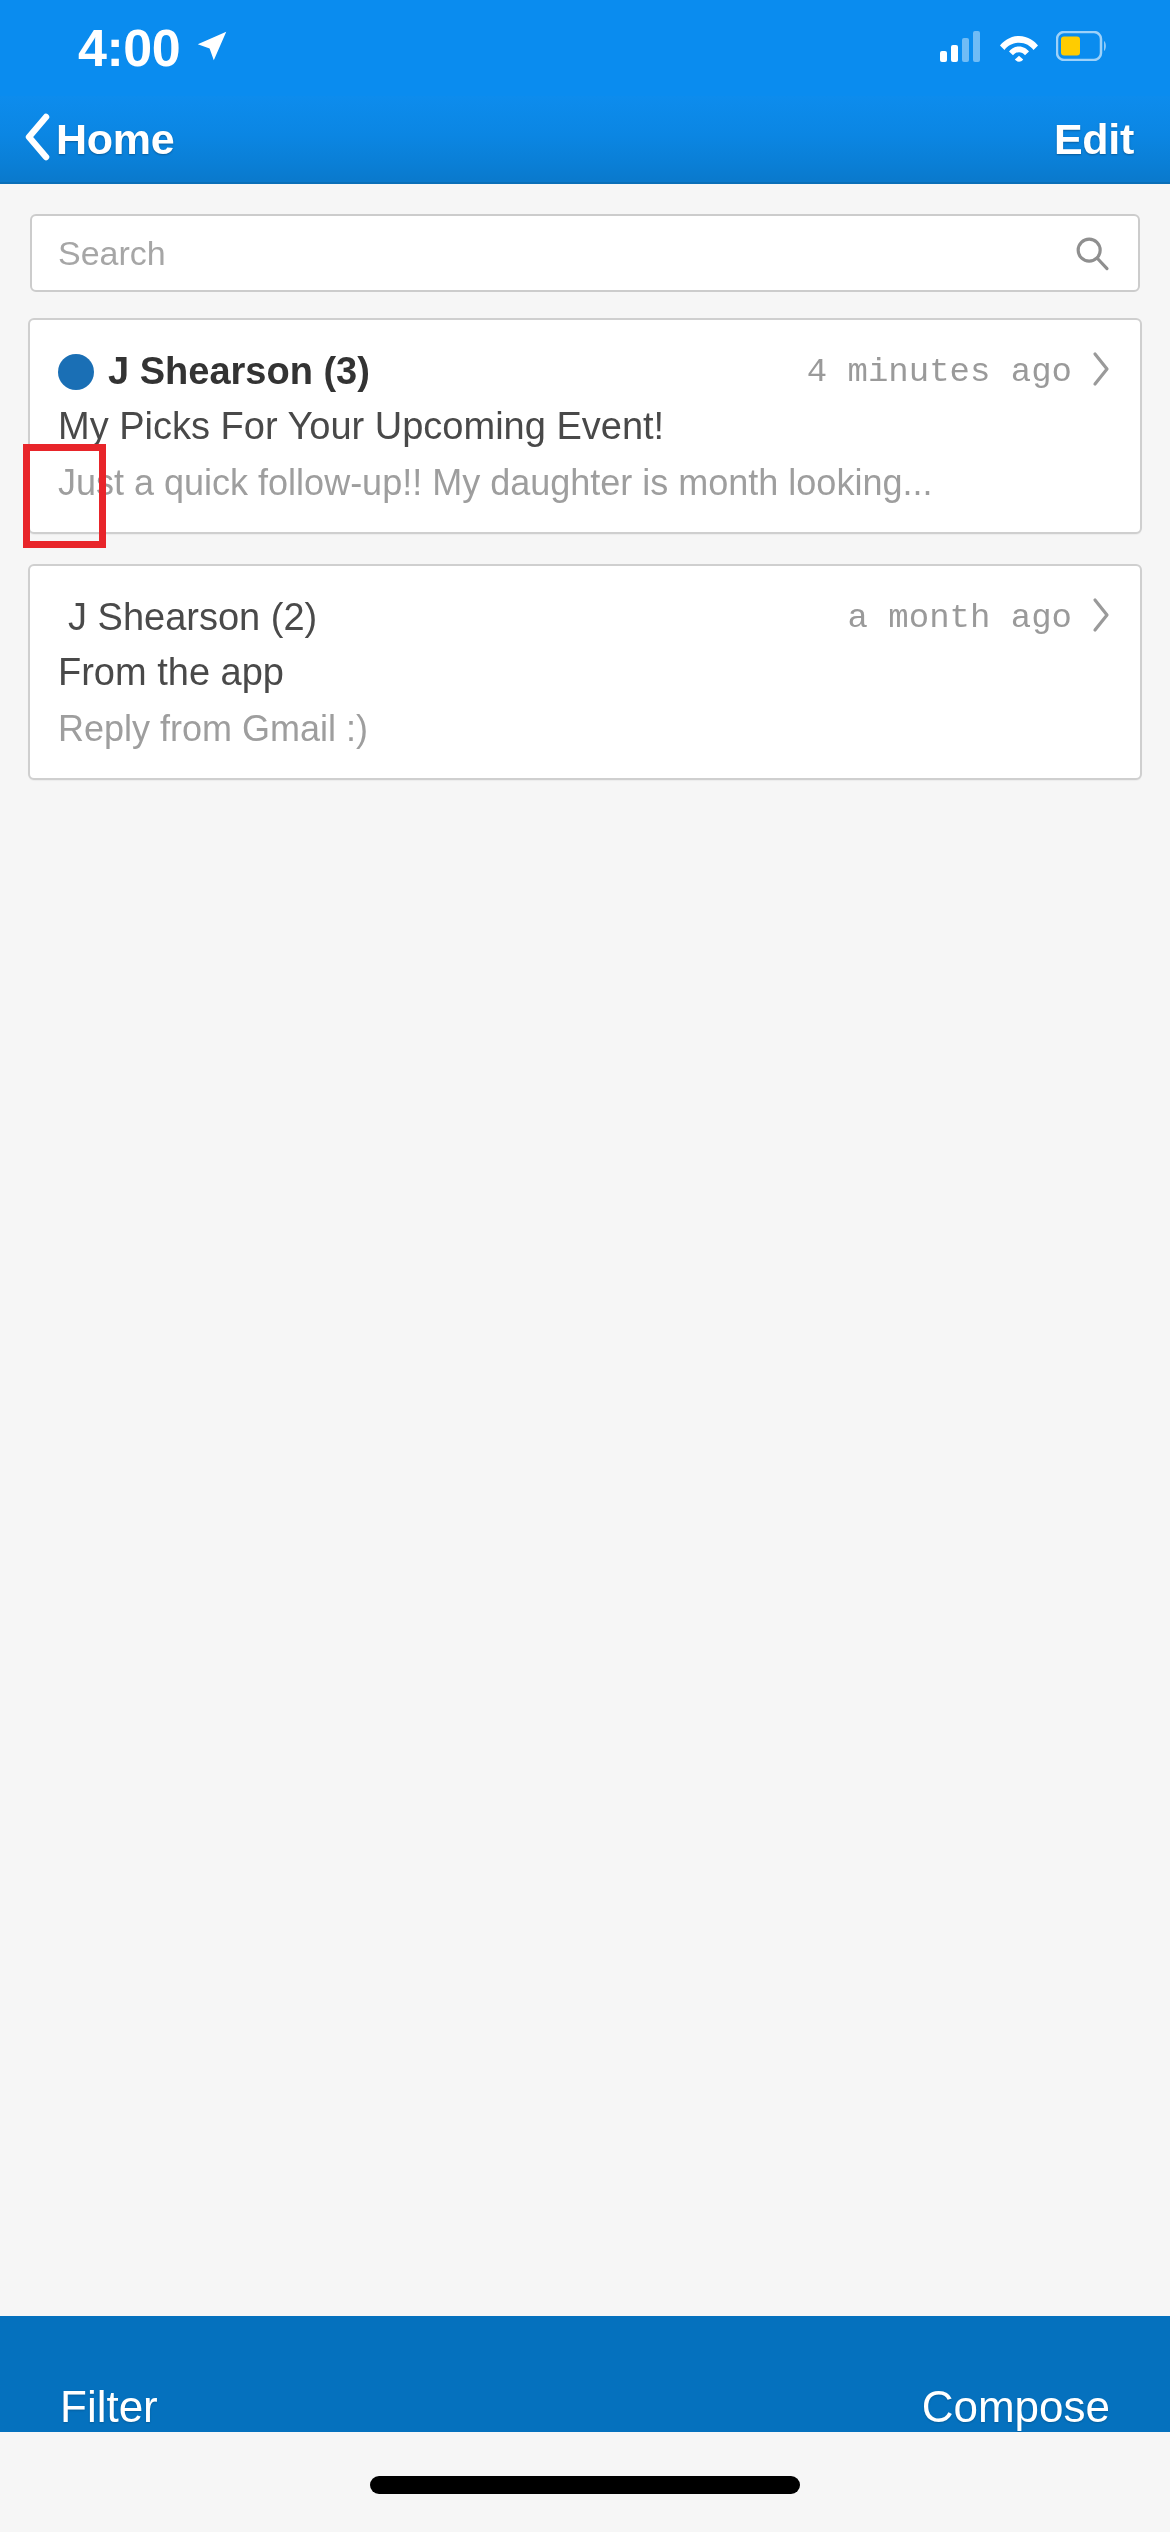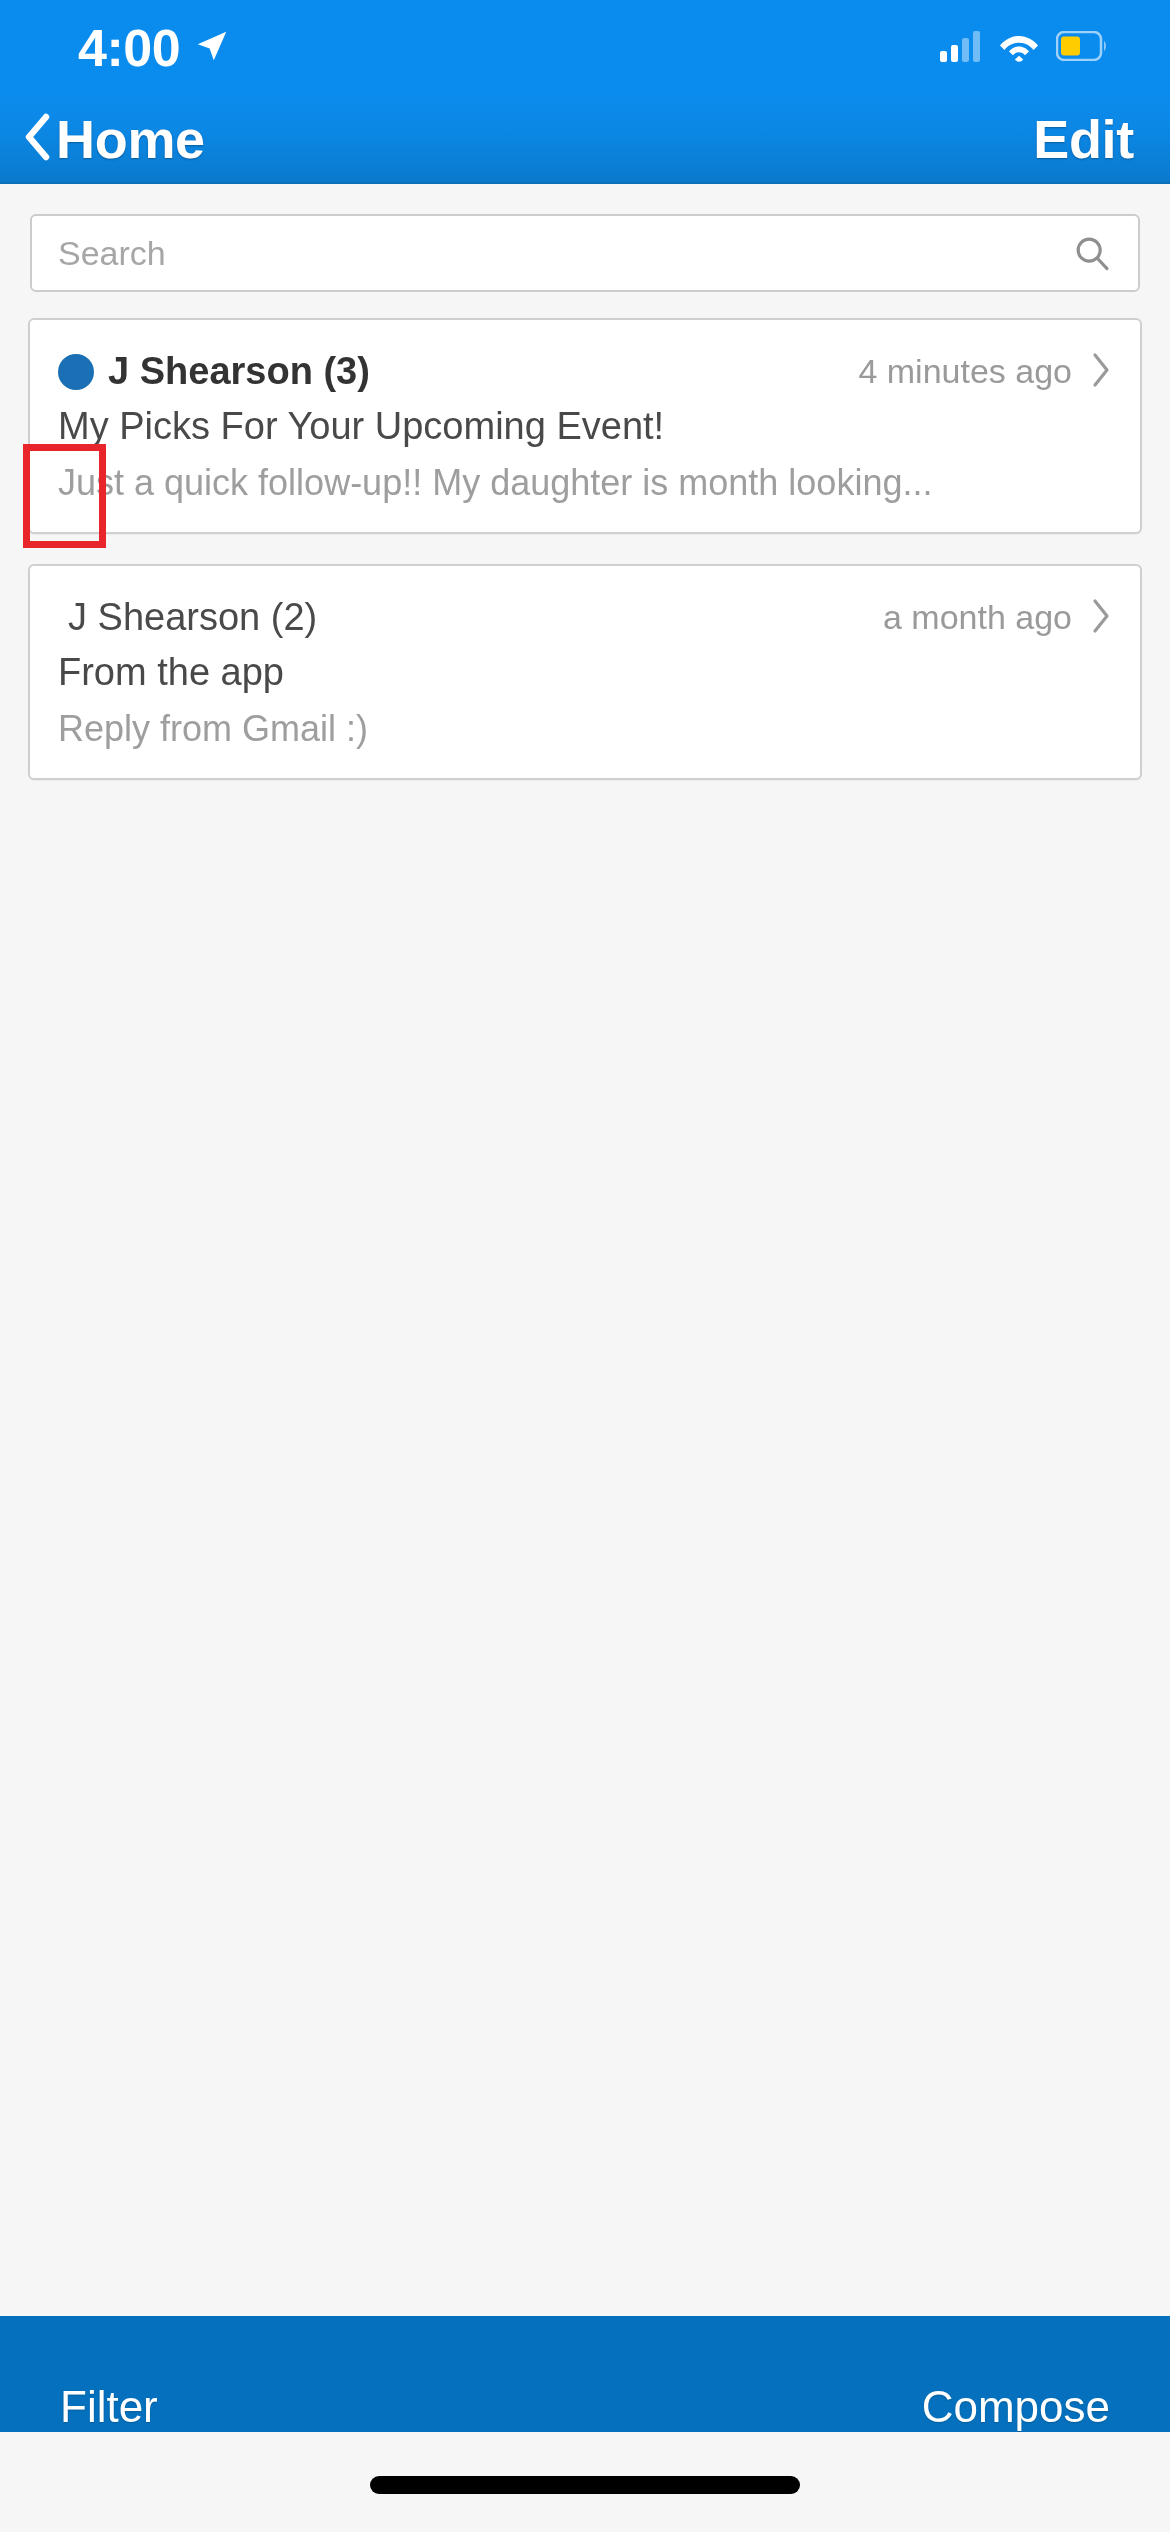--- a/index.html
+++ b/index.html
@@ -32,21 +32,21 @@
     position:absolute; top:96px; left:0; width:1170px; height:88px;
     background:linear-gradient(180deg,#0d8ced 0%,#0b86e3 45%,#0a7fd6 78%,#0a79cc 100%);
     display:flex; align-items:center; z-index:5;
     border-bottom:2px solid #0a6fb8;
   }
   .nav-left {
     position:absolute; left:22px; display:flex; align-items:center; gap:2px;
   }
   .nav-back-chevron { display:block; margin-right:2px; }
   .nav-btn-text {
-    color:#ffffff; font-size:54px; font-weight:600;
+    color:#ffffff; font-size:43px; font-weight:600;
     text-shadow:0 1px 2px rgba(0,0,0,0.30);
     letter-spacing:-0.3px;
   }
   .nav-title {
     width:100%; text-align:center;
     color:#ffffff; font-size:46px; font-weight:700;
     text-shadow:0 1px 2px rgba(0,0,0,0.30);
     letter-spacing:-0.3px;
   }
   .nav-right { position:absolute; right:36px; }
@@ -88,21 +88,21 @@
     width:36px; height:36px; border-radius:50%;
     background:#1a6fb5; flex:none; margin-right:4px;
   }
   .dot-spacer { width:0px; height:36px; flex:none; }
   .sender {
     font-size:38px; color:#3c3c3c; white-space:nowrap;
     overflow:hidden; text-overflow:ellipsis;
   }
   .sender.unread { font-weight:700; color:#333333; }
   .sender.read { font-weight:400; color:#4a4a4a; }
-  .time-wrap { display:flex; align-items:center; gap:18px; flex:none; }
+  .time-wrap { display:flex; align-items:center; gap:18px; flex:none;font-family:Liberation Mono, monospace; }
   .time { font-size:34px; color:#9a9a9a; white-space:nowrap; }
   .chev-right { display:block; }
   .subject {
     font-size:38px; color:#494949; margin-top:6px;
     white-space:nowrap; overflow:hidden; text-overflow:ellipsis;
   }
   .preview {
     font-size:36px; color:#9e9e9e; margin-top:14px;
     white-space:nowrap; overflow:hidden; text-overflow:ellipsis;
   }

